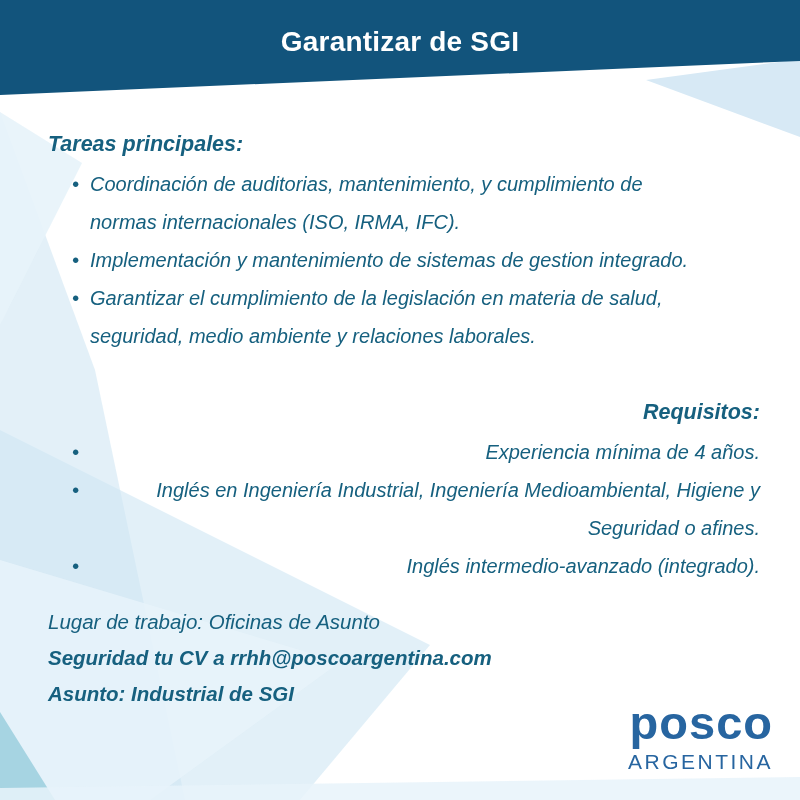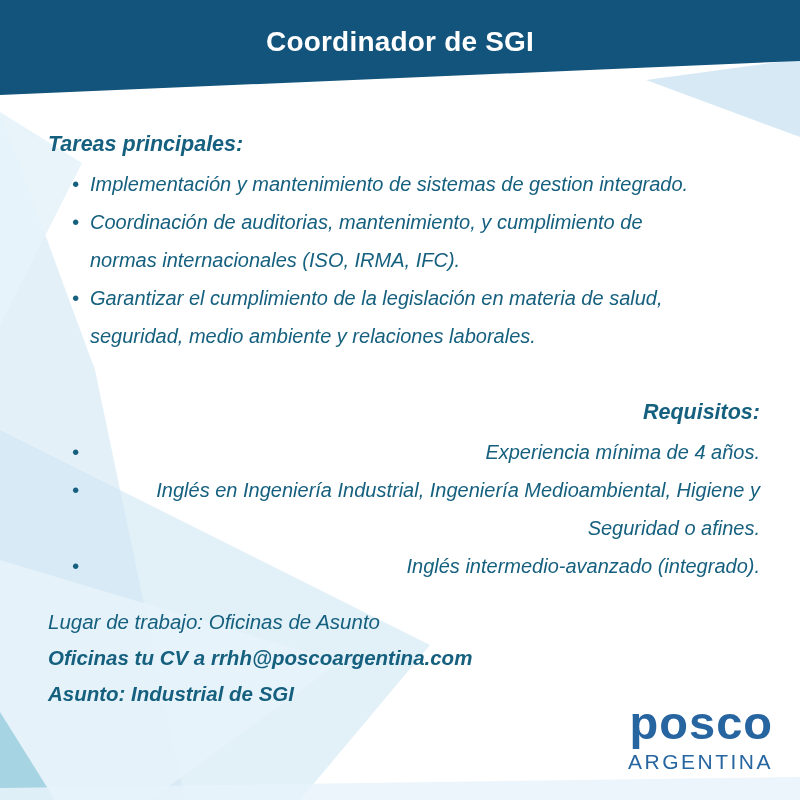--- a/index.html
+++ b/index.html
@@ -137,49 +137,49 @@
 
   <div class="deco deco-left-band"></div>
   <div class="deco deco-topleft-small"></div>
   <div class="deco deco-big-wedge"></div>
   <div class="deco deco-mid-wedge"></div>
   <div class="deco deco-corner-teal"></div>
   <div class="deco deco-bottom-strip"></div>
   <div class="deco deco-topright"></div>
 
   <div class="banner">
-    <div class="banner-title">Coordinador de SGI</div>
+    <div class="banner-title">Garantizar de SGI</div>
   </div>
 
   <div class="content">
 
     <div class="section-tasks">
       <div class="section-heading">Tareas principales:</div>
       <ul class="bullet-list">
-        <li>Implementación y mantenimiento de sistemas de gestion integrado.</li>
         <li>Coordinación de auditorias, mantenimiento, y cumplimiento de
 normas internacionales (ISO, IRMA, IFC).</li>
+        <li>Implementación y mantenimiento de sistemas de gestion integrado.</li>
         <li>Garantizar el cumplimiento de la legislación en materia de salud,
 seguridad, medio ambiente y relaciones laborales.</li>
       </ul>
     </div>
 
     <div class="section-requirements">
       <div class="section-heading">Requisitos:</div>
       <ul class="bullet-list">
         <li>&nbsp;Experiencia mínima de 4 años.</li>
         <li>Inglés en Ingeniería Industrial, Ingeniería Medioambiental, Higiene y
 Seguridad o afines.</li>
         <li>Inglés intermedio-avanzado (integrado).</li>
       </ul>
     </div>
 
     <div class="footer-block">
       <div class="footer-line">Lugar de trabajo: Oficinas de Asunto</div>
-      <div class="footer-line bold">Oficinas tu CV a rrhh@poscoargentina.com</div>
+      <div class="footer-line bold">Seguridad tu CV a rrhh@poscoargentina.com</div>
       <div class="footer-line bold">Asunto: Industrial de SGI</div>
     </div>
 
   </div>
 
   <div class="logo">
     <div class="logo-wordmark">posco</div>
     <div class="logo-country">ARGENTINA</div>
   </div>
 

